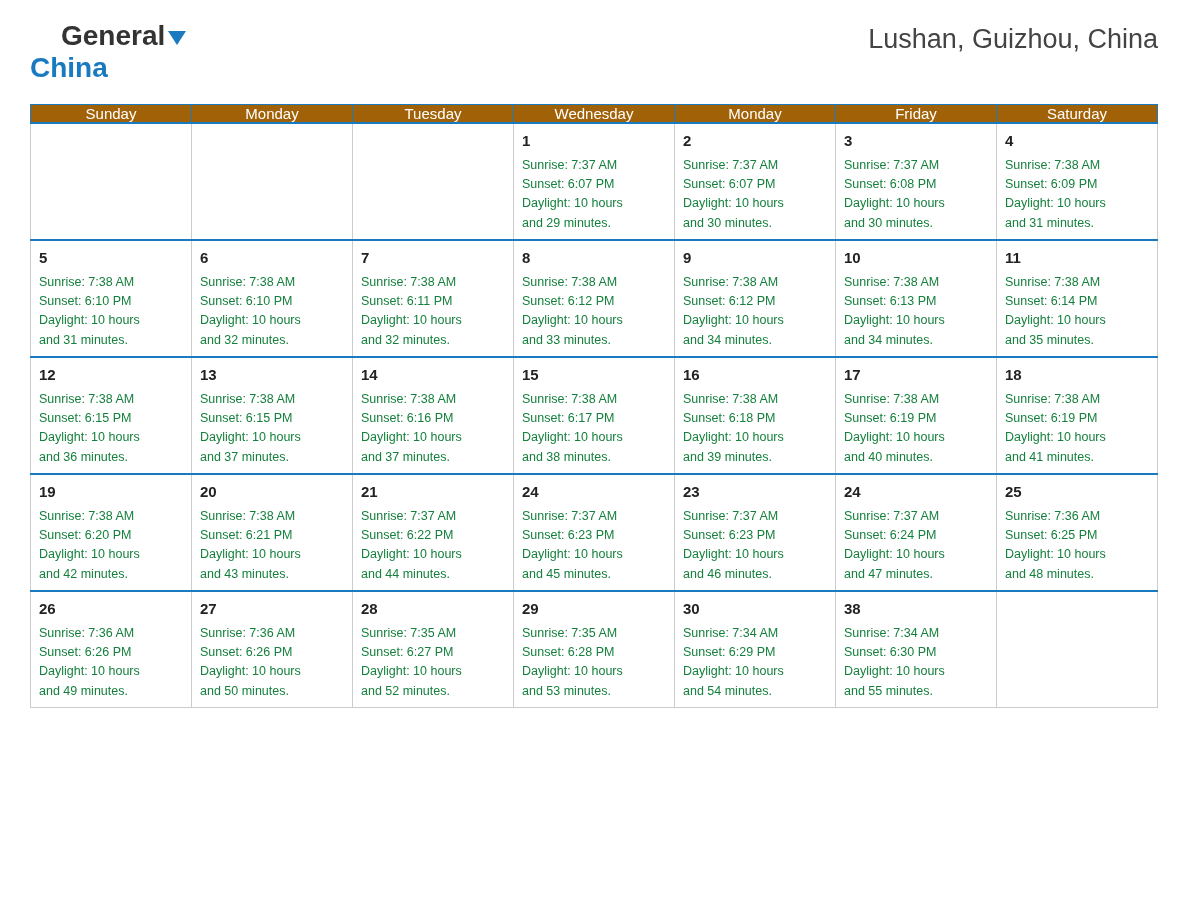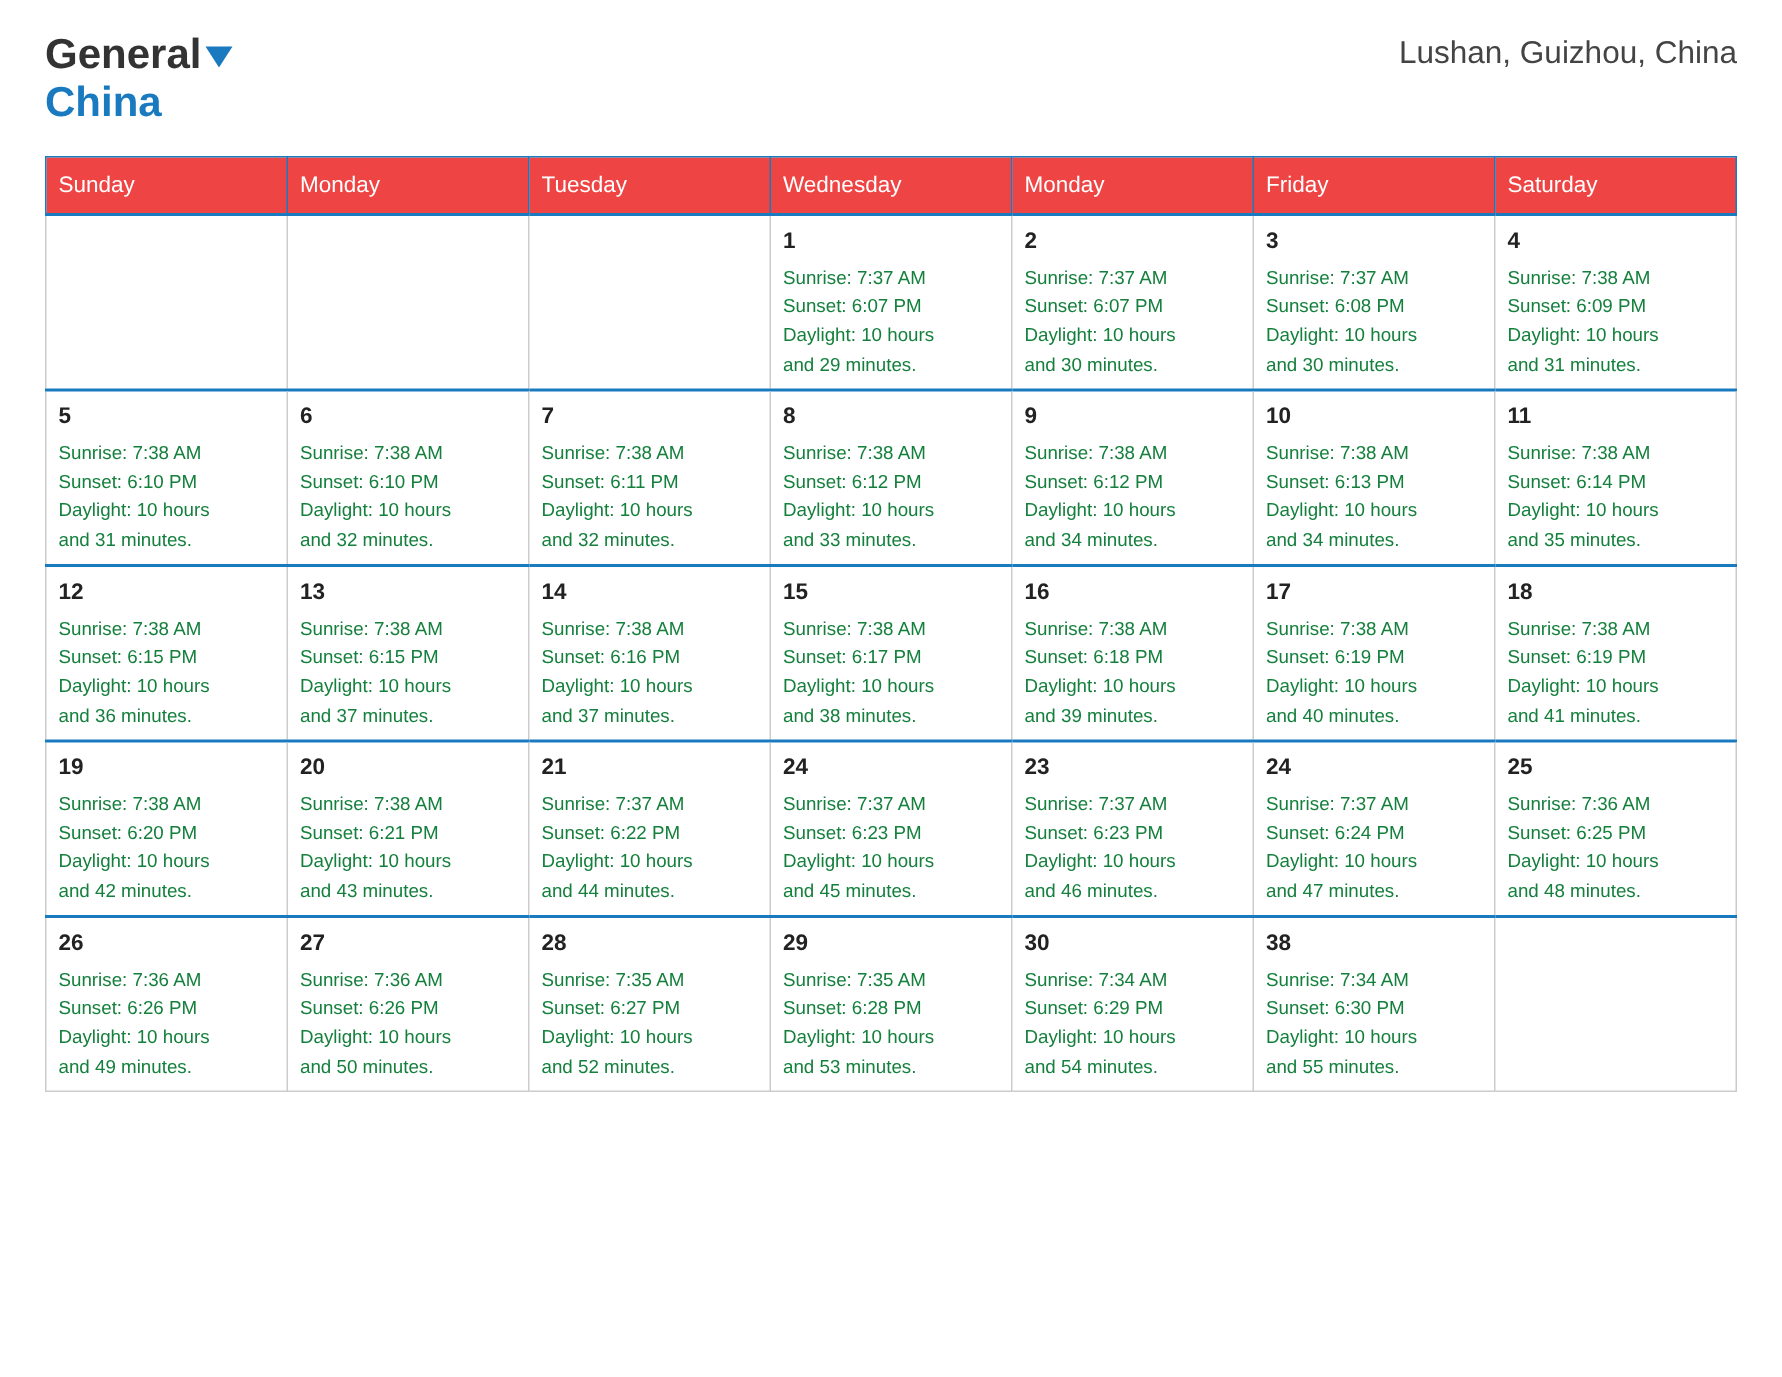--- a/index.html
+++ b/index.html
@@ -19,33 +19,33 @@
     .title-section {
       text-align: right;
     }
     .month-title {
       font-size: 48px;
       font-weight: normal;
       color: #222;
       line-height: 1.1;
     }
     .location {
-      font-size: 21px;
+      font-size: 27px;
       color: #444;
       margin-top: 4px;
     }
     .calendar {
       width: 100%;
       border-collapse: collapse;
     }
     .calendar thead th {
-      background-color: #ef4444;
+      background-color: #a16207;
       color: white;
-      padding: 10px 8px;
-      text-align: left;
+      padding: 0 8px;
+      text-align: center;
       font-size: 15px;
       font-weight: normal;
       border: 1px solid #1a7abf;
     }
     .calendar tbody td {
       vertical-align: top;
       padding: 6px 8px;
       border: 1px solid #ccc;
       border-top: 2px solid #1a7abf;
       width: 14.28%;
@@ -76,20 +76,21 @@
     }
     .logo-row {
       display: flex;
       align-items: center;
     }
     .logo-g {
       font-size: 28px;
       font-weight: bold;
       color: #333333;
       font-family: Arial, sans-serif;
+      margin-left: 31px;
     }
     .logo-arrow {
       display: inline-block;
       width: 0;
       height: 0;
       border-left: 9px solid transparent;
       border-right: 9px solid transparent;
       border-top: 14px solid #1a7abf;
       margin-left: 3px;
       margin-bottom: -3px;

